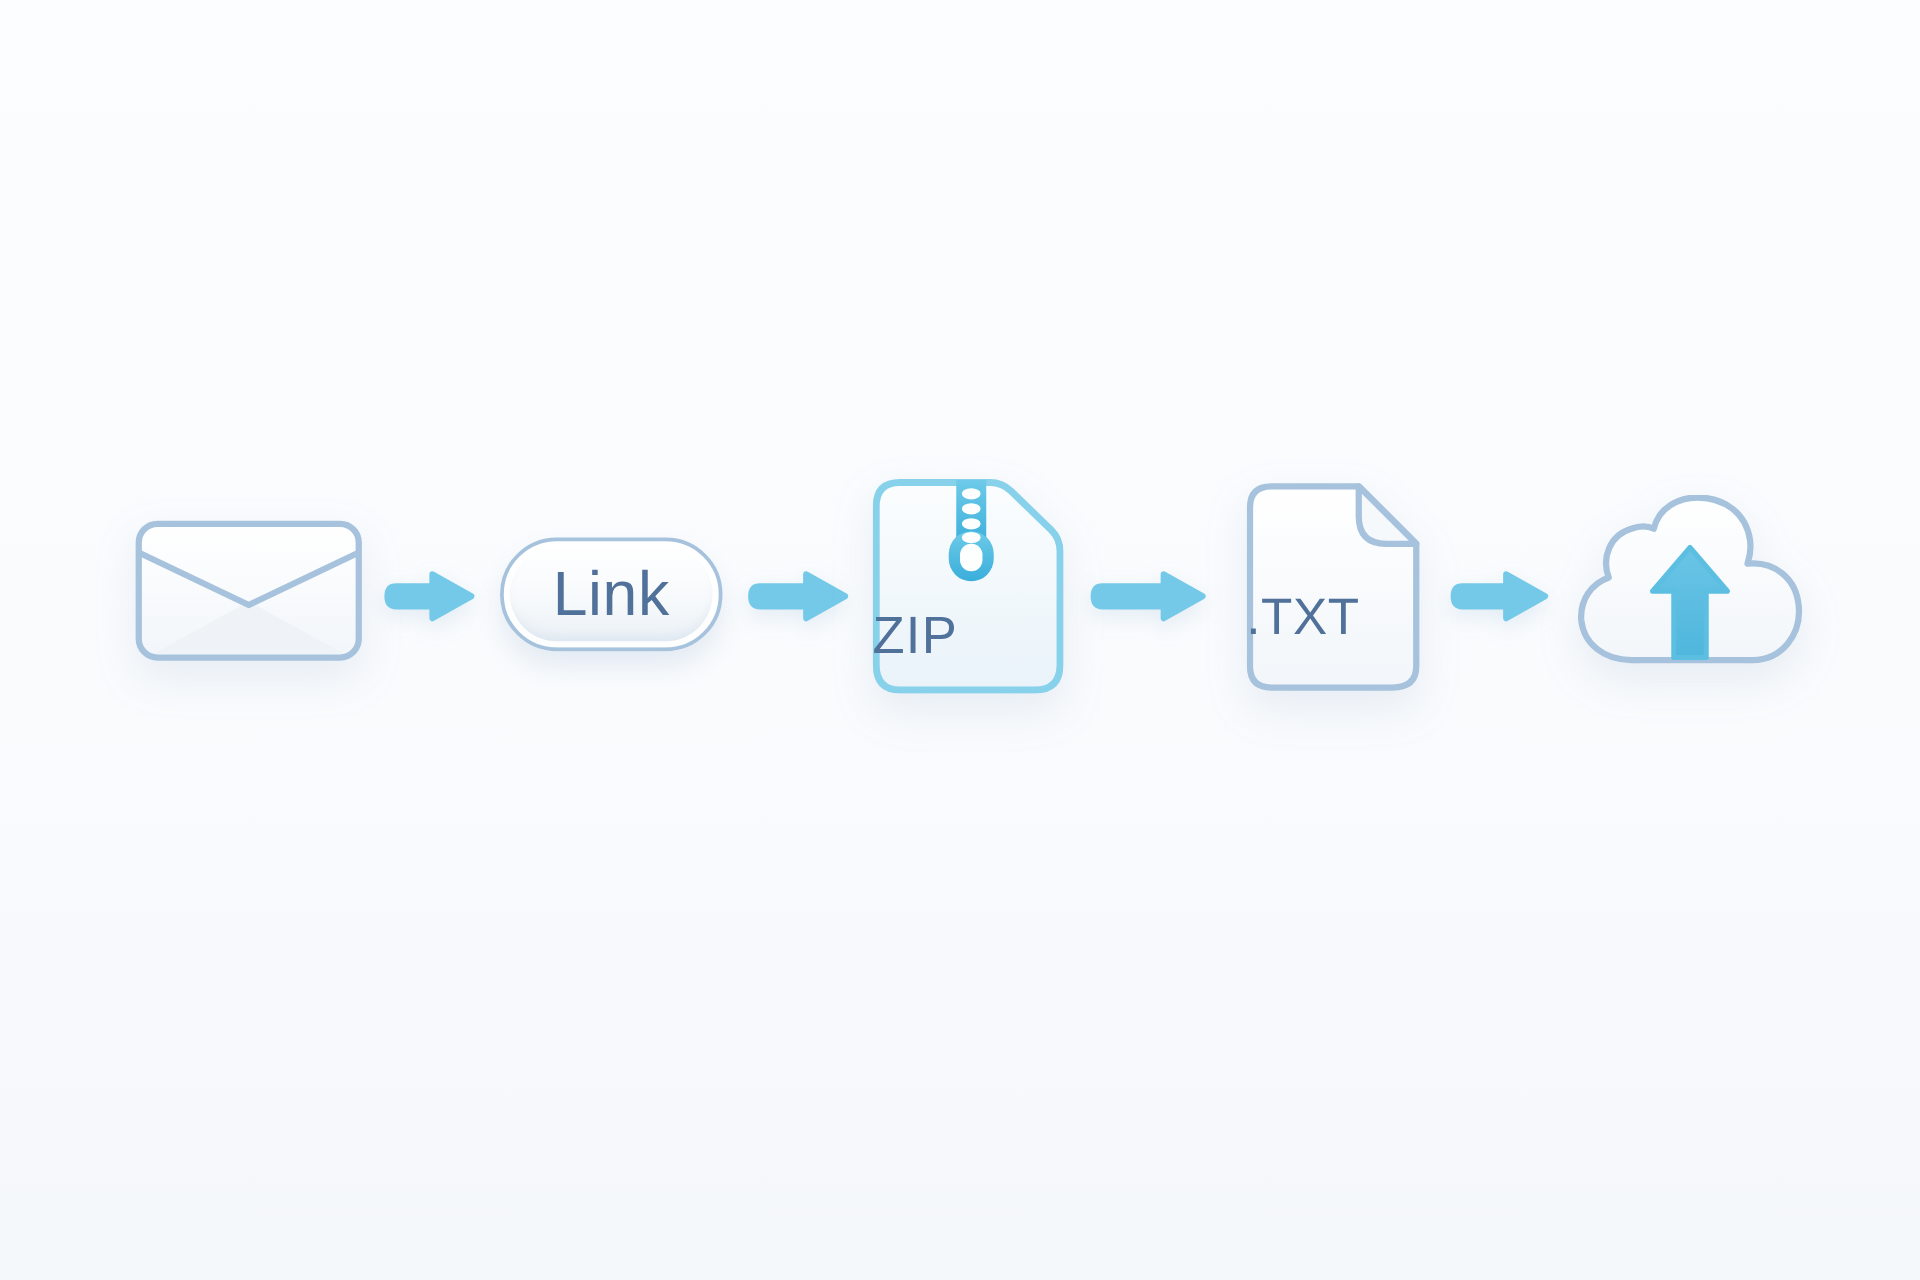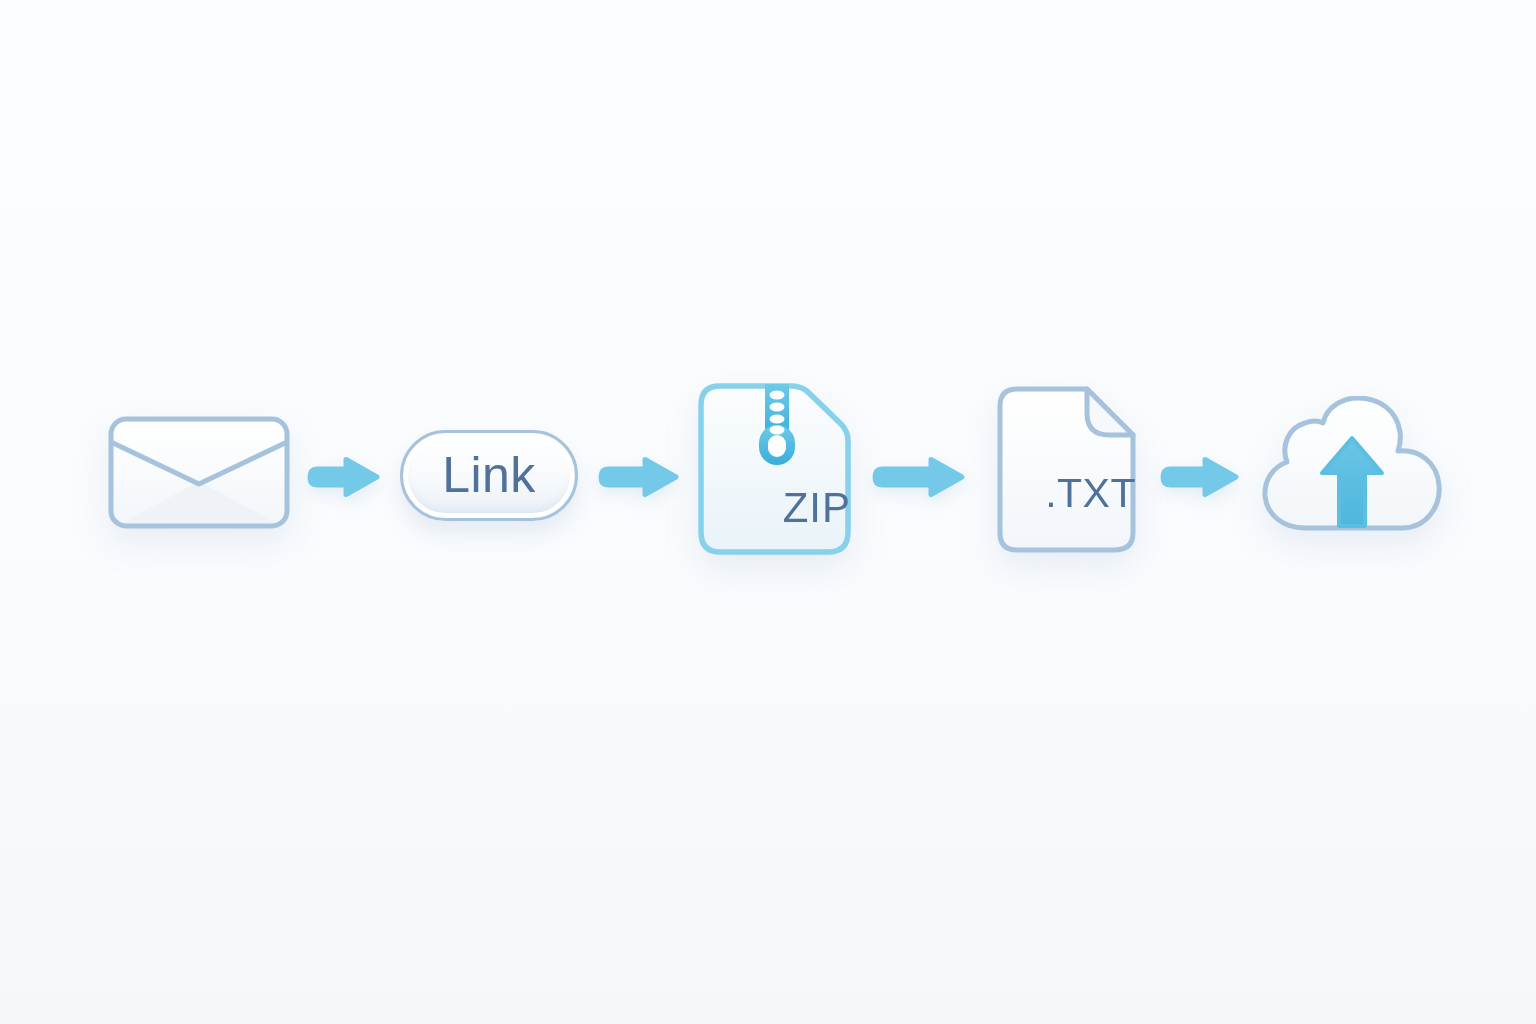--- a/index.html
+++ b/index.html
@@ -39,25 +39,25 @@
       0 12px 20px rgba(125,155,190,.16);
     display:flex;align-items:center;justify-content:center;
   }
   .pill-label{
     font-size:50px;font-weight:500;color:var(--c-slate);letter-spacing:.5px;
     line-height:1;transform:translateY(-1px);
   }
 
   
   .file-label{
-    position:absolute;width:100%;text-align:right;
+    position:absolute;width:100%;text-align:left;
     font-weight:500;color:var(--c-slate);line-height:1;
   }
   .zip-label{top:104px;font-size:42px;letter-spacing:1px;}
-  .txt-label{top:87px;font-size:41px;letter-spacing:.5px;padding-left:42px;}
+  .txt-label{top:87px;font-size:41px;letter-spacing:.5px;}
 </style>
 </head>
 <body>
 
 <svg width="0" height="0" style="position:absolute" aria-hidden="true">
   <defs>
     <linearGradient id="gradPaper" x1="0" y1="0" x2="0" y2="1">
       <stop offset="0" stop-color="#ffffff"></stop>
         <stop offset="1" stop-color="#f2f6fa"></stop>
     </linearGradient>

